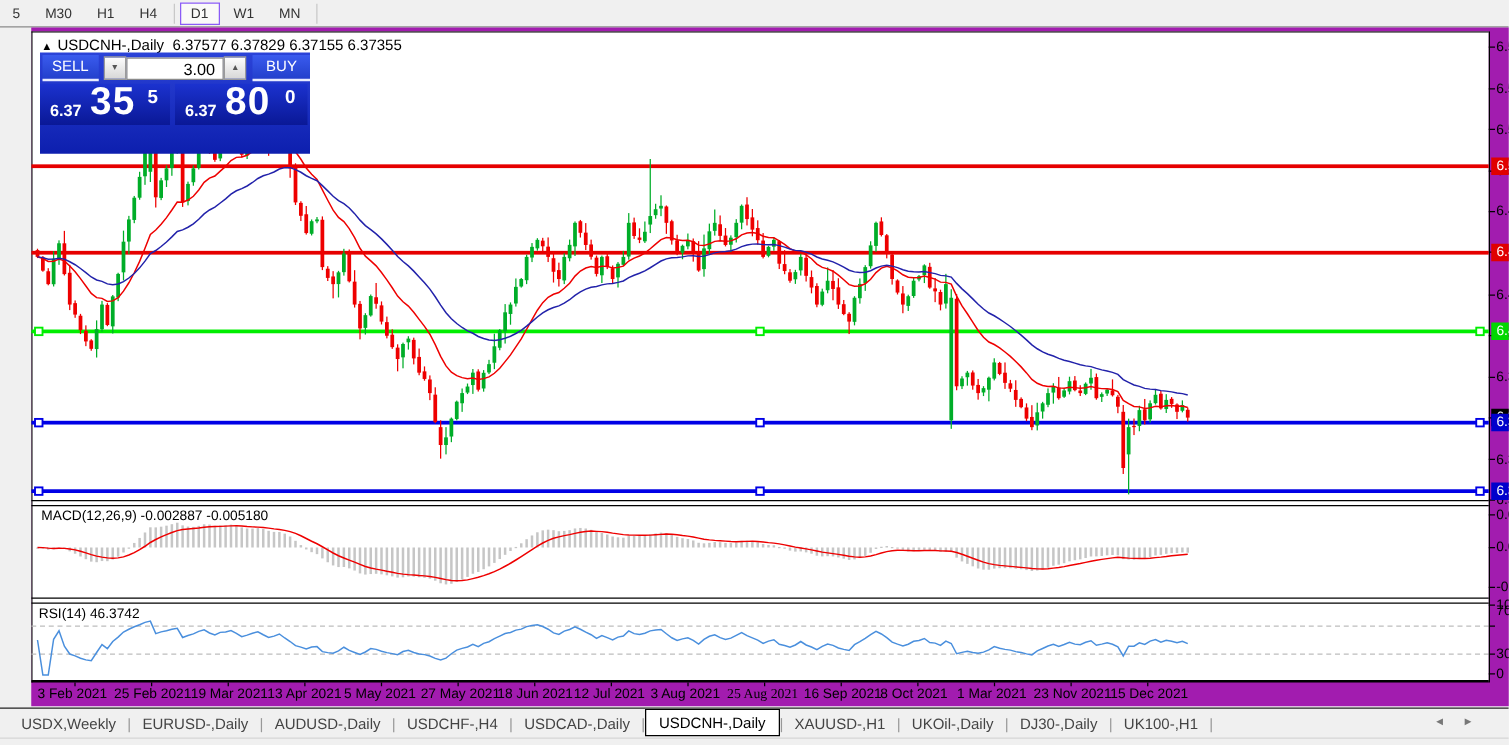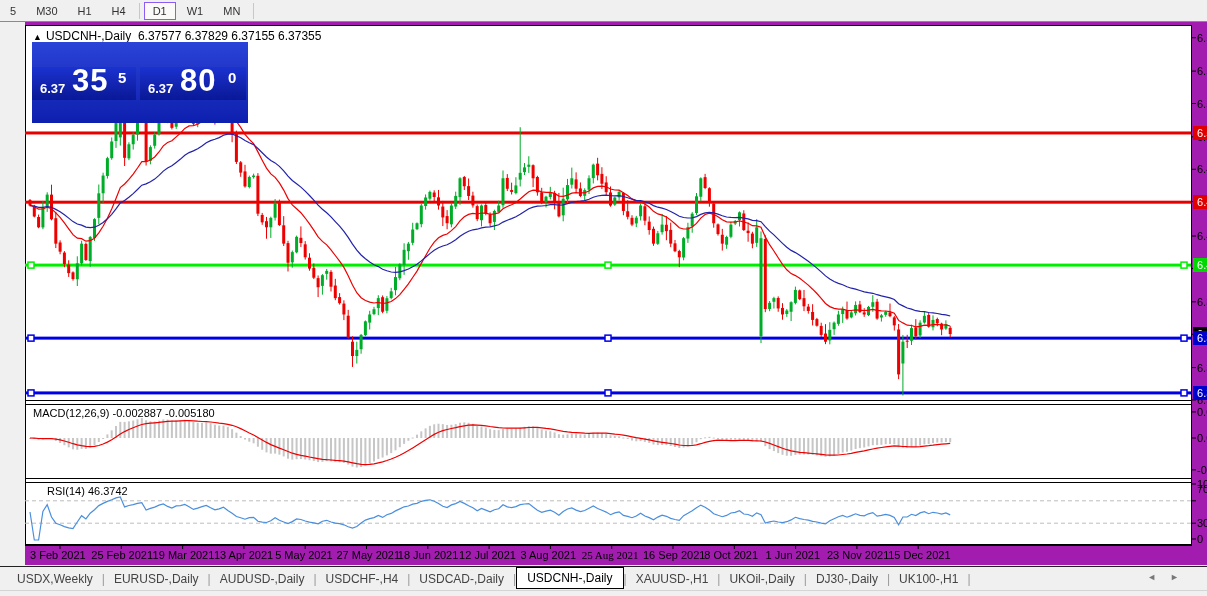--- a/index.html
+++ b/index.html
@@ -786,34 +786,41 @@
         <line x1="831.9" y1="521" x2="831.9" y2="525" stroke="#000"></line>
         <line x1="893.1999999999999" y1="521" x2="893.1999999999999" y2="525" stroke="#000"></line>
       </svg>
 
     <div class="hdr">
       <span class="tri">▲</span><span>USDCNH-,Daily</span>&nbsp;
       <span>6.37577 6.37829 6.37155 6.37355</span>
     </div>
 
     <div class="tpanel">
+      <div class="tp-row1">
+        <div class="tp-btn tp-sell">SELL</div>
+        <div class="tp-spin" style="margin-left:4px">▾</div>
+        <input class="tp-vol" value="3.00" style="">
+        <div class="tp-spin">▴</div>
+        <div class="tp-btn tp-buy">BUY</div>
+      </div>
       <div class="tp-price tp-sell-price">
         <span class="sm">6.37</span>
         <span class="big">35</span>
         <span class="sup" style="left:86px">5</span>
       </div>
       <div class="tp-price tp-buy-price">
         <span class="sm">6.37</span>
         <span class="big">80</span>
         <span class="sup" style="left:88px">0</span>
       </div>
     </div>
 
     <div class="pane-label" style="left:8px;top:385px">MACD(12,26,9) -0.002887 -0.005180</div>
-    <div class="pane-label" style="left:22px;top:463px">RSI(14) 46.3742</div>
+    <div class="pane-label" style="left:6px;top:463px">RSI(14) 46.3742</div>
 
     <div id="axis-labels">
         <div class="ax-label" style="top: 9.7154px;">6.59120</div>
         <div class="ax-label" style="top: 43.0844px;">6.56670</div>
         <div class="ax-label" style="top: 75.5px;">6.54290</div>
         <div class="ax-label" style="top: 108.869px;">6.51840</div>
         <div class="ax-label" style="top: 141.285px;">6.49460</div>
         <div class="ax-label" style="top: 173.7px;">6.47080</div>
         <div class="ax-label" style="top: 208.023px;">6.44560</div>
         <div class="ax-label" style="top: 240.438px;">6.42180</div>
@@ -835,21 +842,21 @@
         <div class="date-label" style="left: 127.6px; text-align: right;">19 Mar 2021</div>
         <div class="date-label" style="left: 188.9px;">13 Apr 2021</div>
         <div class="date-label" style="left: 250.2px;">5 May 2021</div>
         <div class="date-label" style="left: 311.5px;">27 May 2021</div>
         <div class="date-label" style="left: 372.8px;">18 Jun 2021</div>
         <div class="date-label" style="left: 434.1px;">12 Jul 2021</div>
         <div class="date-label" style="left: 495.4px;">3 Aug 2021</div>
         <div class="date-label" style="left: 556.7px; font-family: Liberation Serif, serif;">25 Aug 2021</div>
         <div class="date-label" style="left: 618px;">16 Sep 2021</div>
         <div class="date-label" style="left: 679.3px;">8 Oct 2021</div>
-        <div class="date-label" style="left: 740.6px;">1 Jun 2021</div>
+        <div class="date-label" style="left: 740.6px;">1 Mar 2021</div>
         <div class="date-label" style="left: 801.9px;">23 Nov 2021</div>
         <div class="date-label" style="left: 863.2px;">15 Dec 2021</div>
       </div>
     <div id="badges">
         <div class="badge" style="top: 305.155px; background: rgb(0, 0, 0);">6.37355</div>
         <div class="badge" style="top: 103.974px; background: rgb(224, 0, 0);">6.52126</div>
         <div class="badge" style="top: 173.191px; background: rgb(224, 0, 0);">6.47044</div>
         <div class="badge" style="top: 236.115px; background: rgb(0, 216, 0);">6.42424</div>
         <div class="badge" style="top: 309.132px; background: rgb(0, 0, 204);">6.37063</div>
         <div class="badge" style="top: 363.911px; background: rgb(0, 0, 204);">6.33041</div>

